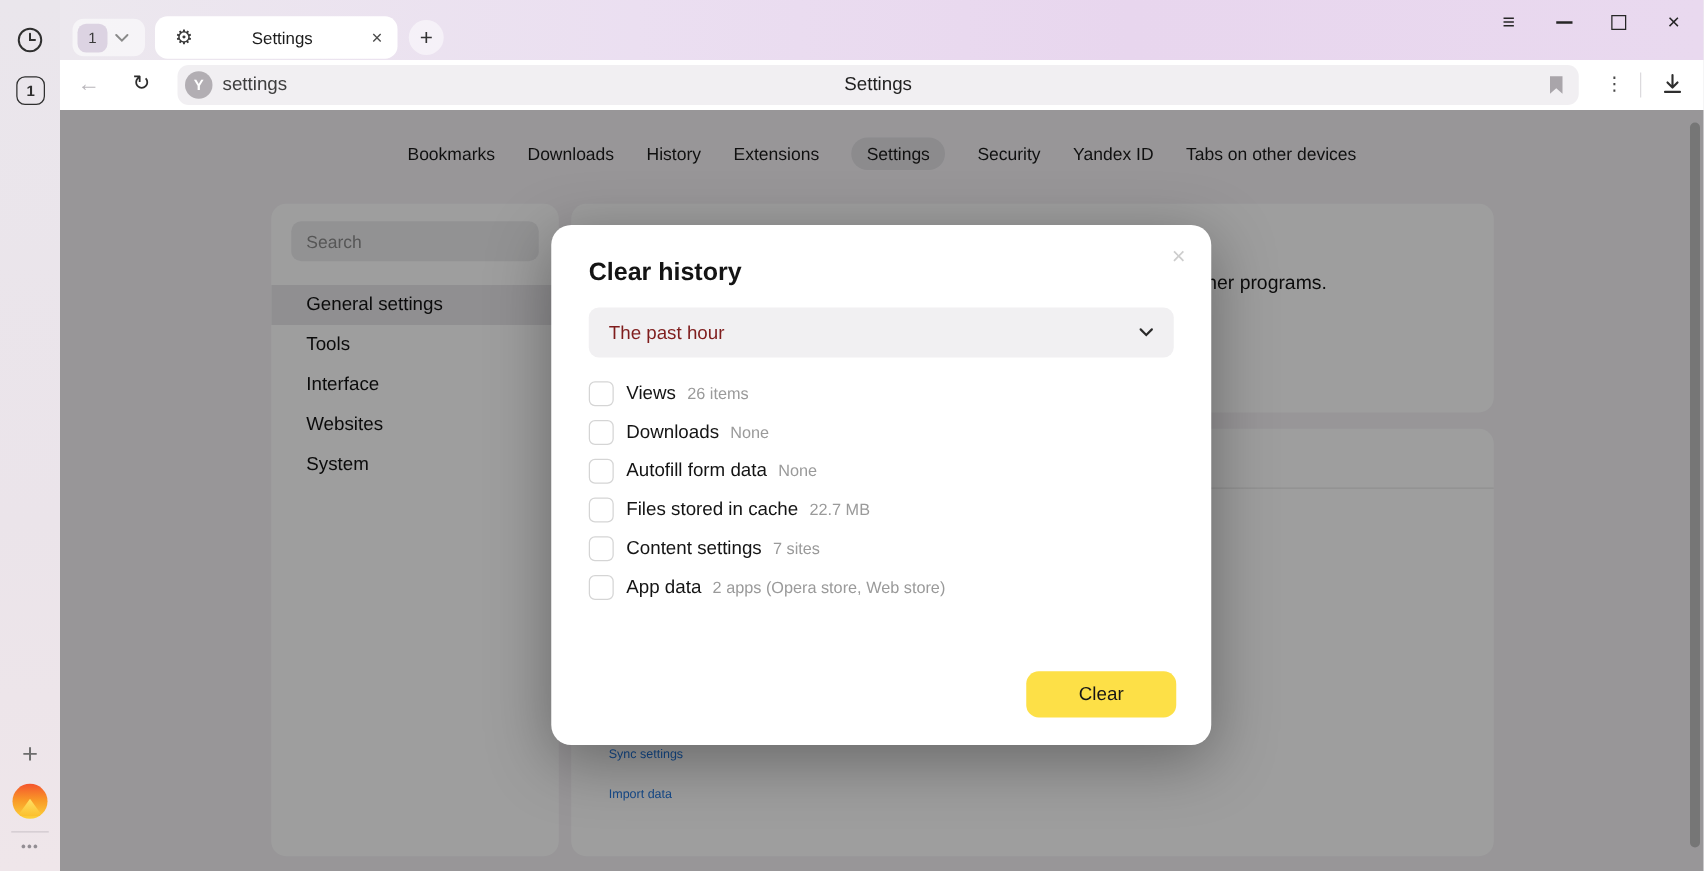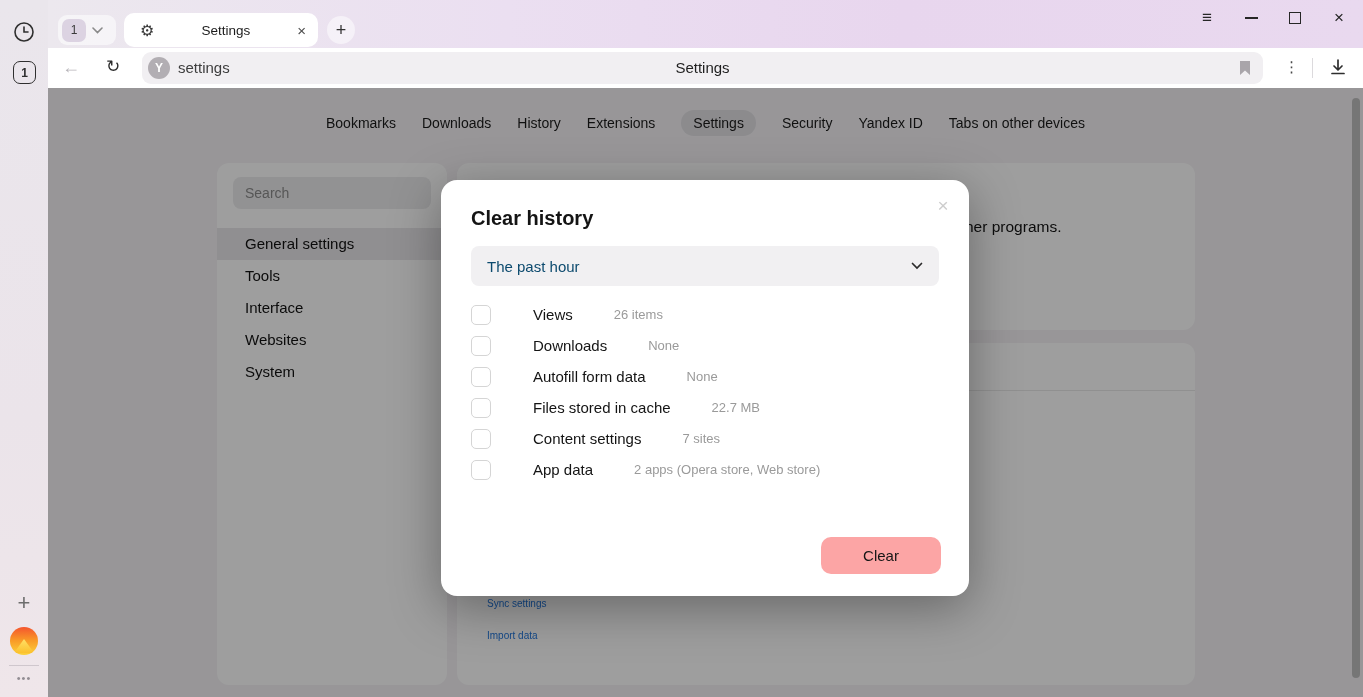--- a/index.html
+++ b/index.html
@@ -94,36 +94,36 @@
           background:rgba(0,0,0,0.38); z-index:10; }
 
   
   .modal { position:absolute; left:441px; top:180px; width:528px; height:416px; background:#fff;
           border-radius:16px; box-shadow:0 12px 50px rgba(0,0,0,0.35); z-index:20; }
   .m-title { position:absolute; left:30px; top:27px; font-size:20px; font-weight:bold; color:#141414; }
   .m-close { position:absolute; right:14px; top:14px; width:24px; height:24px; font-size:19px;
           color:#cdcdcd; display:flex; align-items:center; justify-content:center; }
   .m-select { position:absolute; left:30px; top:66px; width:468px; height:40px; background:#f1f0f2;
           border-radius:8px; display:flex; align-items:center; padding:0 16px; }
-  .m-select-value { font-size:15px; color:#0c4a6e; }
+  .m-select-value { font-size:15px; color:#7f1d1d; }
   .m-select-chevron { margin-left:auto; }
   .m-rows { position:absolute; left:30px; top:119px; display:flex; flex-direction:column; }
-  .m-row { height:31px; display:flex; align-items:center;gap:32px; }
+  .m-row { height:31px; display:flex; align-items:center; }
   .cb { width:20px; height:20px; border:1px solid #d5d5d5; border-radius:5px; background:#fff;
           display:flex; align-items:center; justify-content:center; flex:none; }
   .m-row.checked .cb { background:#fcd330; border-color:#fcd330; }
   .cb svg { display:none; }
   .m-row.checked .cb svg { display:block; }
   .m-label { margin-left:10px; font-size:15px; color:#141414; white-space:nowrap; }
   .m-value { margin-left:9px; font-size:13px; color:#9a9a9a; white-space:nowrap; }
   .m-actions { position:absolute; right:28px; top:357px; display:flex; gap:8px; }
   .btn { width:120px; height:37px; border-radius:10px; font-size:15px; border:none;
           display:flex; align-items:center; justify-content:center;
           font-family:"Liberation Sans",sans-serif; color:#161616; }
-  .btn-clear { background:#fca5a5; }
+  .btn-clear { background:#fde047; }
   .btn-cancel { background:#f0f0f0; }
 </style>
 </head>
 <body>
 
 <div class="app">
 
   <div class="rail">
     <svg class="rail-clock" width="22" height="22" viewBox="0 0 22 22">
       <circle cx="11" cy="11" r="9" fill="none" stroke="#2f2f2f" stroke-width="1.6"></circle>

